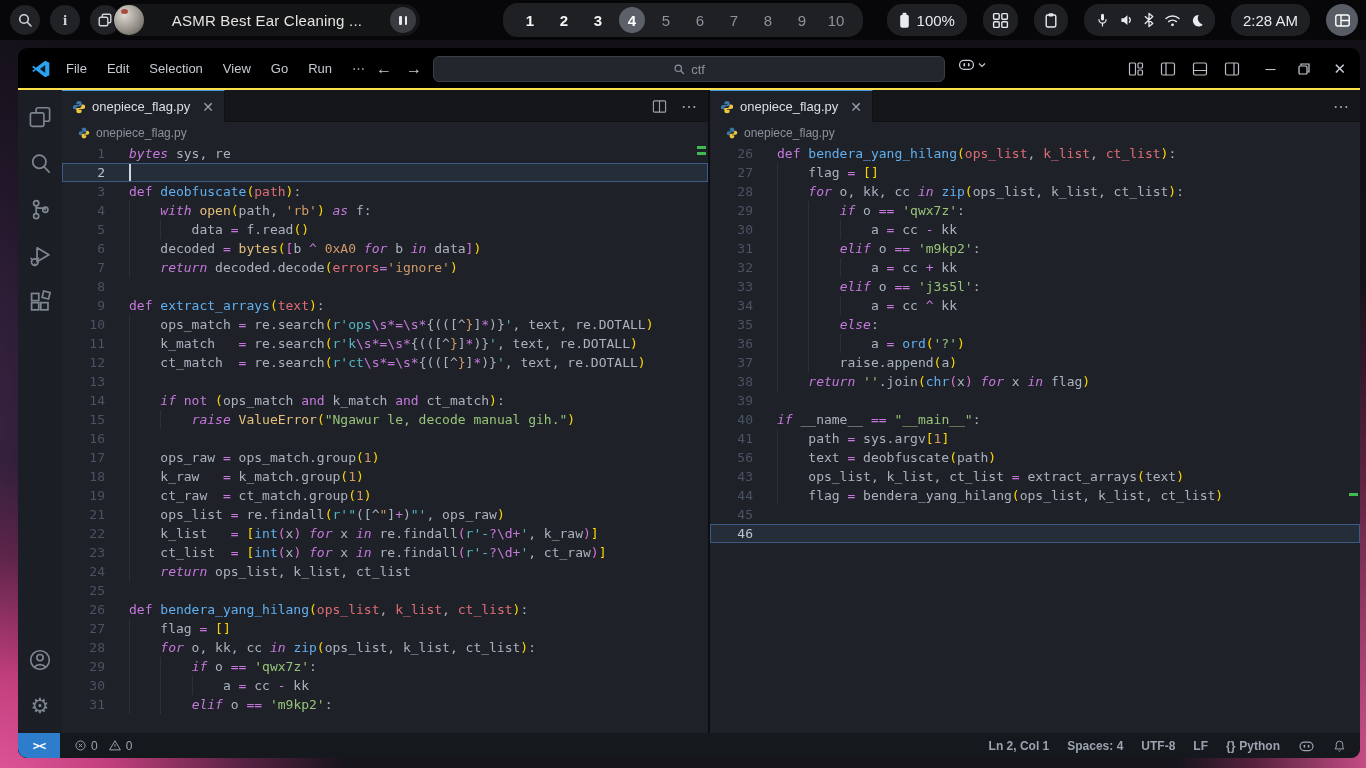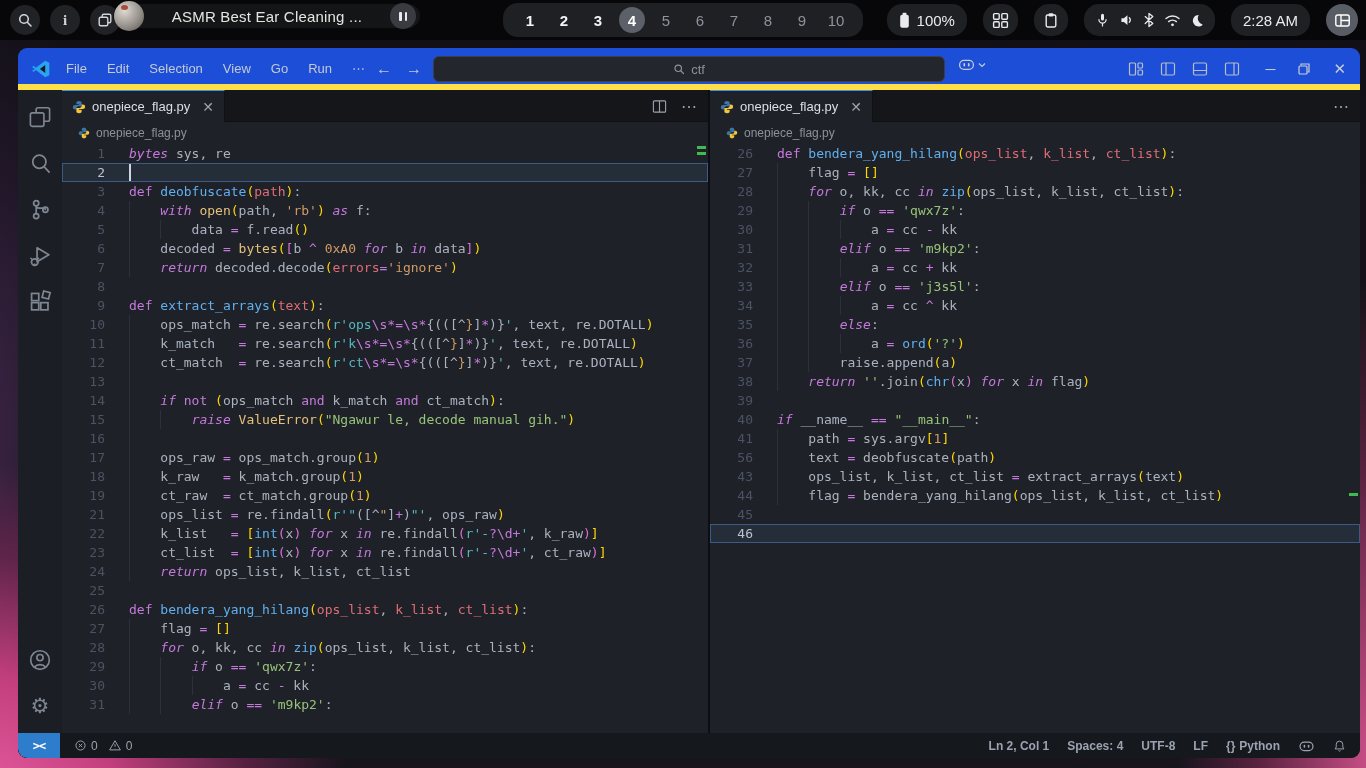--- a/index.html
+++ b/index.html
@@ -11,21 +11,21 @@
       radial-gradient(500px 460px at -40px 820px, #ef63a8 0%, #c23f7d 32%, rgba(120,40,85,.65) 58%, rgba(40,20,40,0) 78%),
       radial-gradient(260px 620px at 1380px 760px, #d2528d 0%, rgba(140,45,90,.55) 48%, rgba(40,20,40,0) 78%),
       radial-gradient(300px 560px at -60px 430px, #43284d 0%, rgba(40,25,50,.5) 55%, rgba(23,20,28,0) 80%),
       linear-gradient(#121016,#17141c); }
   
   .topbar { position:absolute; left:0; top:0; width:1366px; height:40px; background:#070709; }
   .pill { background:#1e2023; border-radius:15px; display:flex; align-items:center; color:#e8eaed; }
   .circle-btn { width:30px; height:30px; border-radius:50%; background:#202226; display:flex;
                 align-items:center; justify-content:center; color:#cfd3da; }
   .tb-left { position:absolute; left:10px; top:5px; display:flex; gap:10px; }
-  .media { position:absolute; left:113px; top:4px; height:24px; width:307px; background:#141517;
+  .media { position:absolute; left:113px; top:4px; height:32px; width:307px; background:#141517;
            border-radius:16px; display:flex; align-items:center; }
   .album { width:30px; height:30px; border-radius:50%; margin-left:1px; position:relative;
            background:radial-gradient(circle at 35% 32%, #ded9d2, #948e88 58%, #565049); }
   .album::after { content:""; position:absolute; left:7px; top:4px; width:7px; height:5px;
                   border-radius:50%; background:#a33226; opacity:.85; }
   .media-title { flex:1; text-align:center; color:#e6e4e1; font-size:15px; letter-spacing:.2px;
                  white-space:nowrap; overflow:hidden; }
   .pause-btn { width:26px; height:26px; border-radius:50%; background:#3a3b40; margin-right:4px;
                display:flex; align-items:center; justify-content:center; gap:3px; flex:none; }
   .pause-btn i { display:block; width:2.5px; height:9px; background:#e8eaed; border-radius:1px; }
@@ -37,21 +37,21 @@
   .ws-num.active { background:#5c6069; color:#ffffff; font-weight:bold; }
   .tb-right { position:absolute; right:8px; top:4px; display:flex; gap:16px; align-items:center; }
   .tb-right .pill { height:32px; padding:0 12px; gap:7px; font-size:15px; }
   .icon-svg { display:block; }
   .tiling-btn { width:32px; height:32px; border-radius:50%; background:#585c64; display:flex;
                 align-items:center; justify-content:center; color:#fff; }
   
   .vscode { position:absolute; left:18px; top:48px; width:1342px; height:710px; border-radius:9px;
             overflow:hidden; background:#1e2228; }
   
-  .titlebar { position:relative; height:42px; background:#1d4ed8; border-bottom:6px solid #fde047; }
+  .titlebar { position:relative; height:42px; background:#000000; border-bottom:2px solid #fde047; }
   .vslogo { position:absolute; left:13px; top:11px; }
   .menubar { position:absolute; left:38px; top:0; height:42px; display:flex; align-items:center; }
   .menu-item { padding:0 10px; font-size:13px; color:#c5cad3; height:26px; line-height:26px;
                border-radius:5px; }
   .nav-arrows { position:absolute; left:358px; top:0; height:42px; display:flex; align-items:center;
                 gap:14px; color:#c5cad3; font-size:16px; }
   .searchbox { position:absolute; left:50%; top:8px; transform:translateX(-50%); width:512px;
                height:26px; background:#23262c; border:1px solid #3a3e45; border-radius:6px;
                display:flex; align-items:center; justify-content:center; gap:6px; color:#8b919b;
                font-size:13px; }

